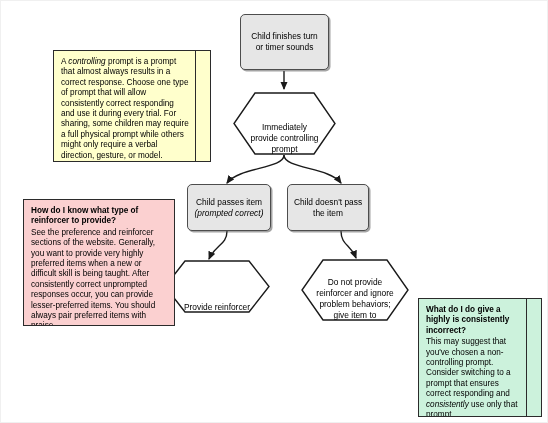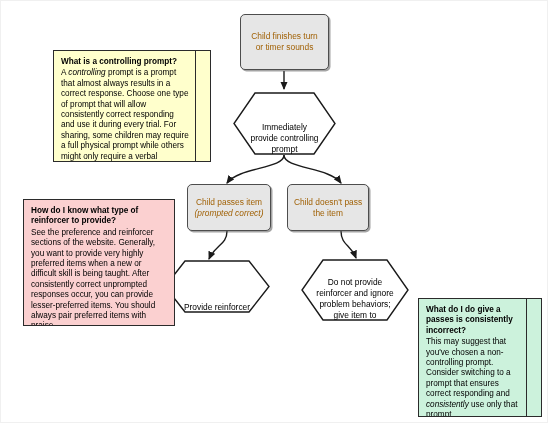--- a/index.html
+++ b/index.html
@@ -28,21 +28,21 @@
   }
 
   
   .node {
     position: absolute;
     box-sizing: border-box;
     display: flex;
     align-items: center;
     justify-content: center;
     text-align: center;
-    color: #a16207;
+    color: #000000;
   }
 
   .proc {
     background: #e6e6e6;
     border: 1px solid #4d4d4d;
     border-radius: 5px;
     box-shadow: 1.5px 1.5px 0 rgba(90,90,90,0.55);
   }
   .proc .txt {
     font-size: 8.4px;
@@ -192,42 +192,41 @@
         <span>Do not provide</span><br>
         <span>reinforcer and ignore</span><br>
         <span>problem behaviors;</span><br>
         <span>give item to</span>
       </div>
     </div>
   </div>
 
   <div class="note note-yellow" style="left:52px; top:49px; width:158px; height:112px;">
     <div class="note-body">
-      <p class="note-title">What is a controlling prompt?</p>
       <p class="note-text"><span>A </span><em>controlling</em><span> prompt is a prompt that almost always results in a correct response. Choose one type of prompt that will allow consistently correct responding and use it during every trial. For sharing, some children may require a full physical prompt while others might only require a verbal direction, gesture, or model.</span></p>
     </div>
     <div class="note-strip"></div>
   </div>
 
   <div class="note note-pink" style="left:22px; top:198px; width:152px; height:127px;flex-direction:column;">
     <div class="note-body">
       <p class="note-title">
         <span>How do I know what type of</span><br>
         <span>reinforcer to provide?</span>
       </p>
       <p class="note-text">See the preference and reinforcer sections of the website. Generally, you want to provide very highly preferred items when a new or difficult skill is being taught. After consistently correct unprompted responses occur, you can provide lesser-preferred items. You should always pair preferred items with praise.</p>
     </div>
     <div class="note-strip"></div>
   </div>
 
   <div class="note note-green" style="left:417px; top:297px; width:124px; height:119px;">
     <div class="note-body">
       <p class="note-title">
         <span>What do I do give a</span><br>
-        <span>passes is consistently</span><br>
+        <span>highly is consistently</span><br>
         <span>incorrect?</span>
       </p>
       <p class="note-text"><span>This may suggest that you've chosen a non-controlling prompt. Consider switching to a prompt that ensures correct responding and </span><em>consistently</em><span> use only that prompt.</span></p>
     </div>
     <div class="note-strip"></div>
   </div>
 
 </div>
 
 </body></html>

